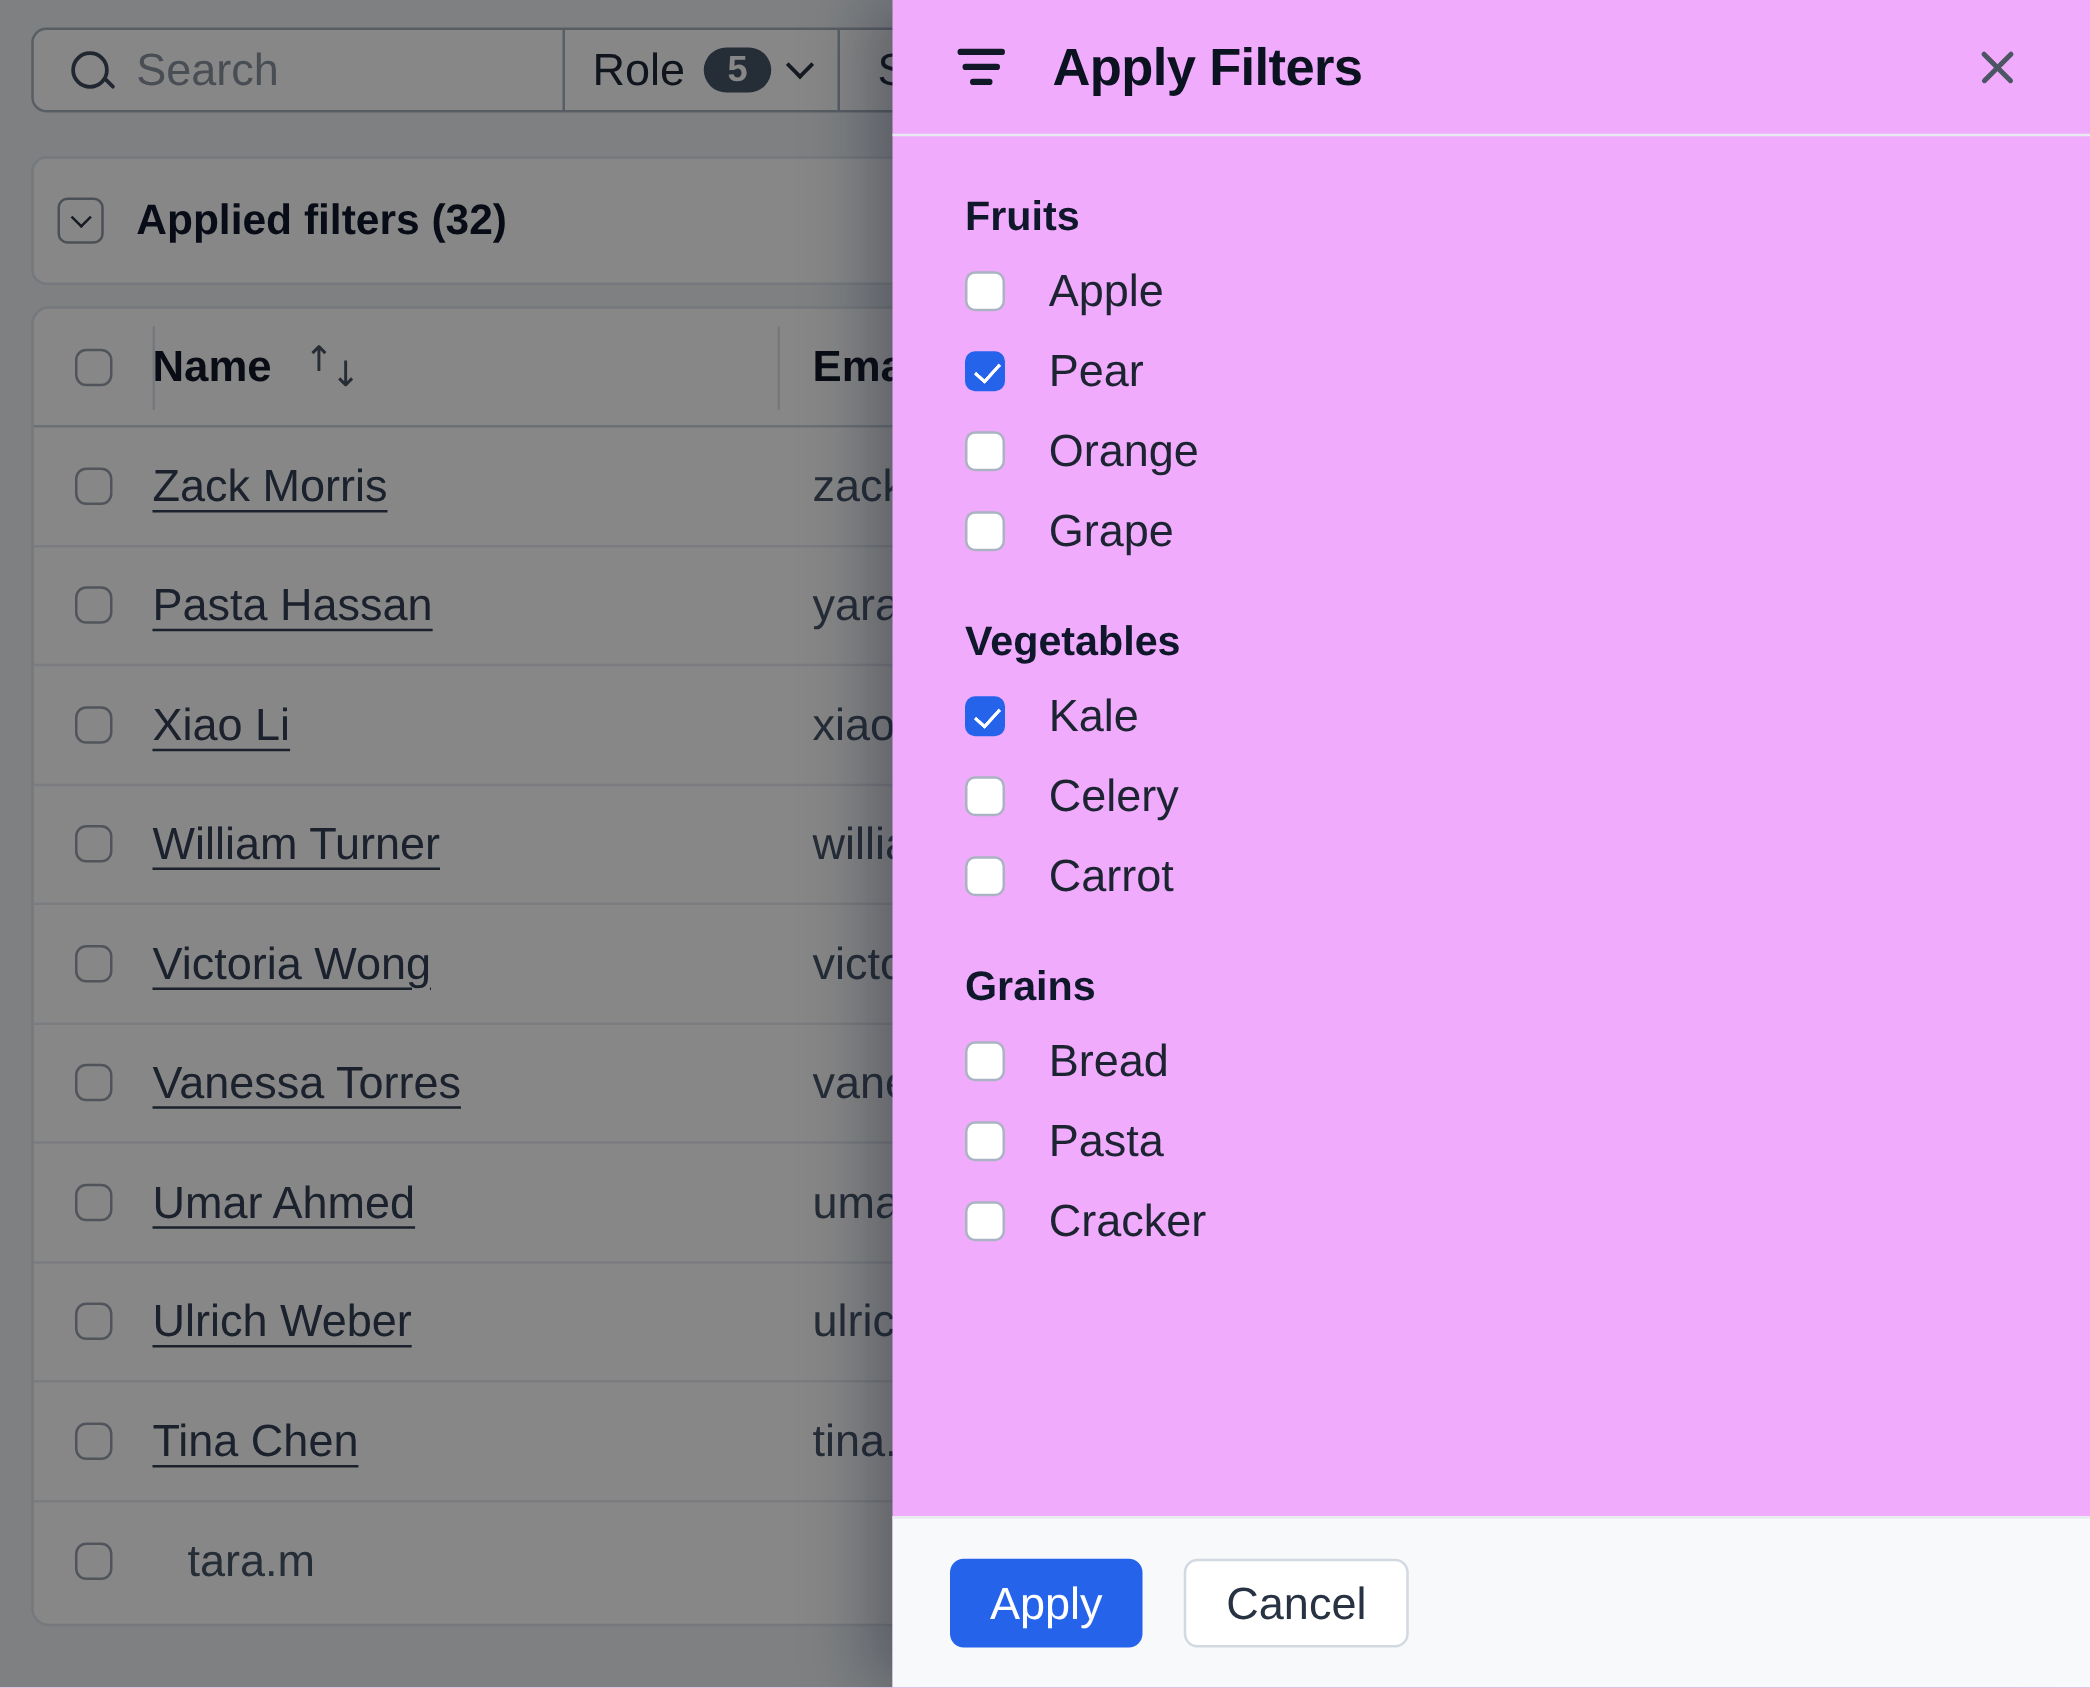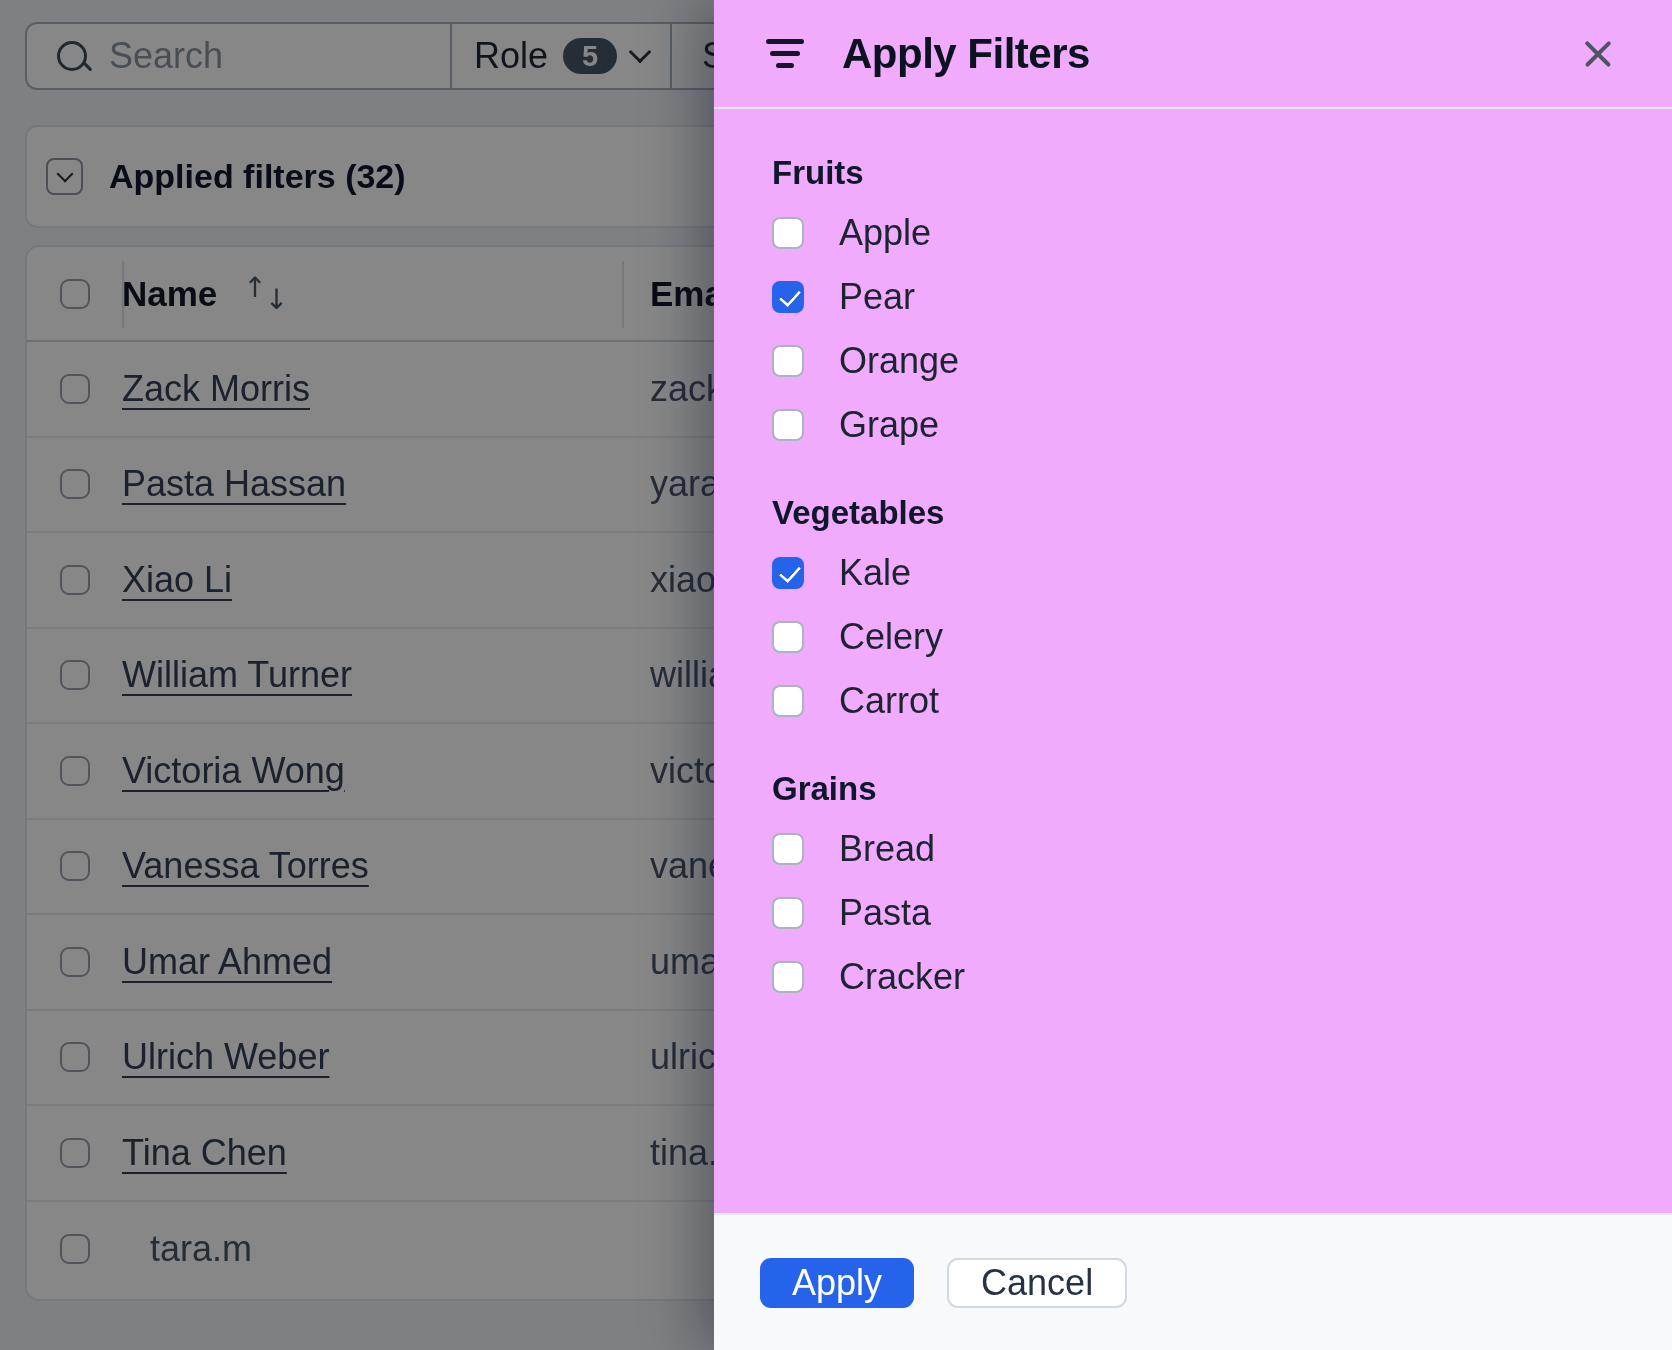--- a/index.html
+++ b/index.html
@@ -148,21 +148,21 @@
     border-right:3.5px solid #ffffff;border-bottom:3.5px solid #ffffff;
     transform:rotate(42deg);border-radius:1px;
   }
   .opt-label{font-size:36px;color:#1b2430;}
 
   .drawer-footer{
     height:137px;flex:none;background:#f7f9fb;border-top:2px solid #e7eaee;
     display:flex;align-items:center;padding:0 46px;gap:33px;box-sizing:border-box;
   }
   .btn{
-    height:50px;border-radius:11px;font-family:inherit;font-size:36px;font-weight:500;
+    height:71px;border-radius:11px;font-family:inherit;font-size:36px;font-weight:500;
     display:flex;align-items:center;justify-content:center;cursor:pointer;box-sizing:border-box;
   }
   .btn-apply{min-width:143px;padding:0 32px;background:#2563eb;color:#ffffff;border:none;}
   .btn-cancel{min-width:155px;padding:10px 32px;background:#ffffff;color:#273242;border:2px solid #d3d9e0;}
 </style>
 </head>
 <body>
 
 <div class="stage">
 

